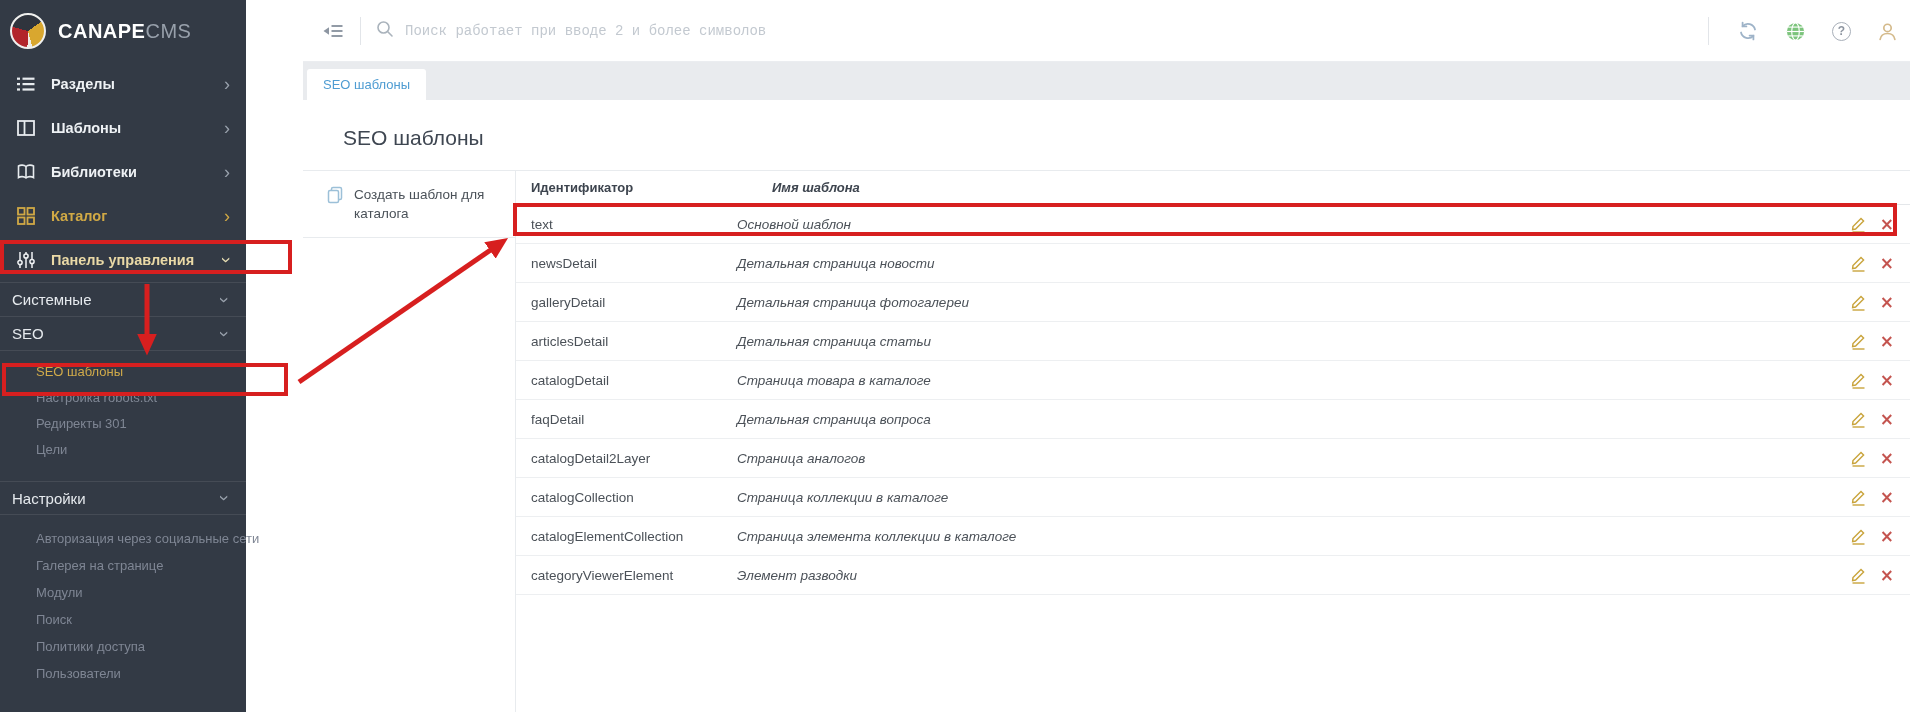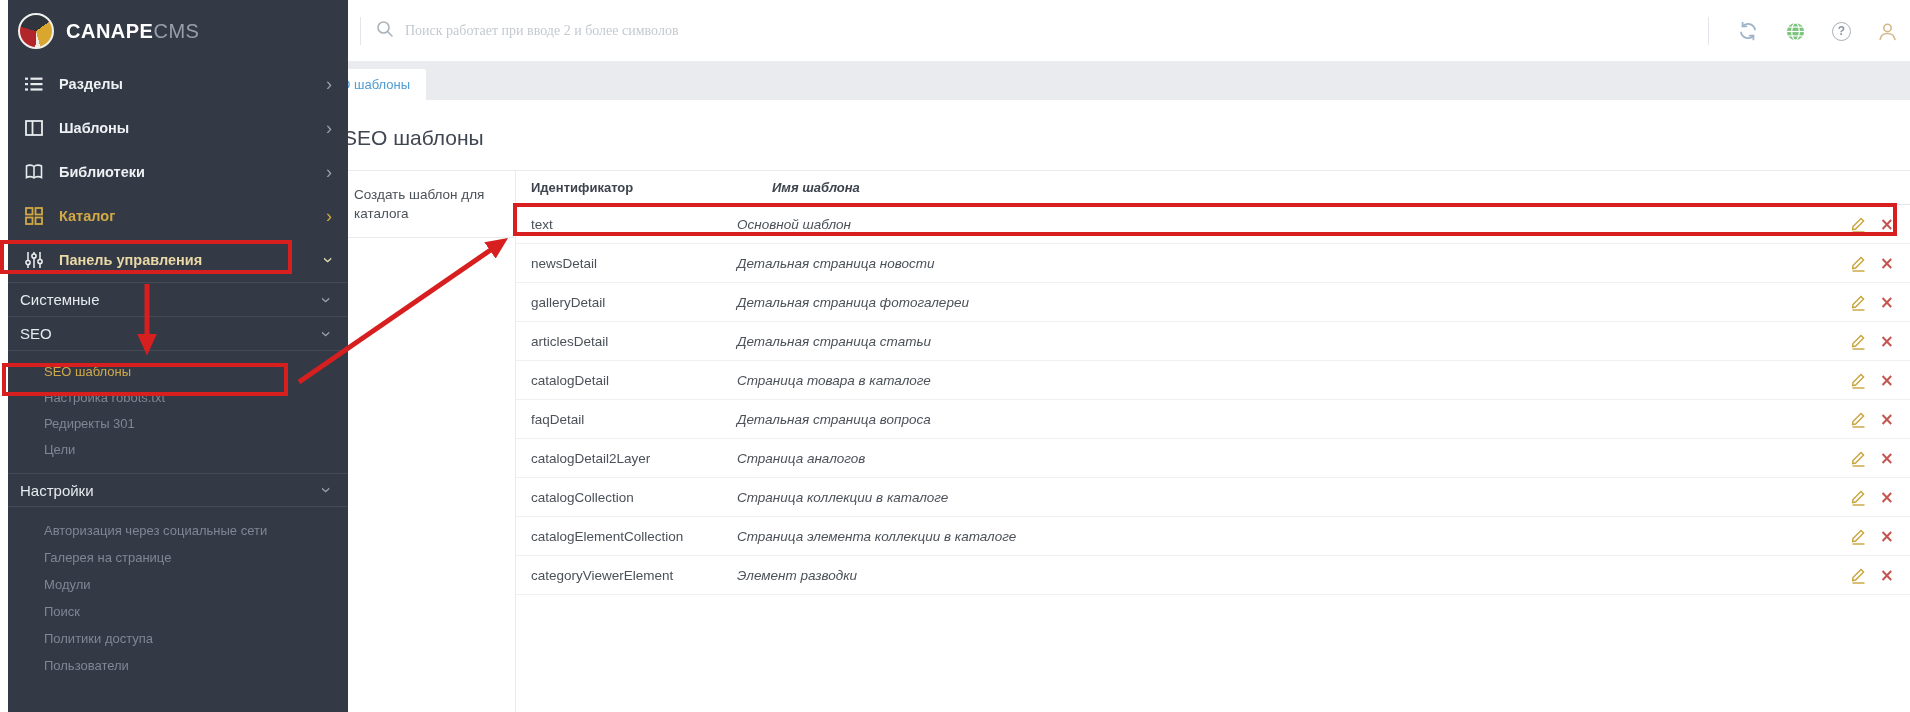--- a/index.html
+++ b/index.html
@@ -4,21 +4,21 @@
 <style>
   * { margin:0; padding:0; box-sizing:border-box; }
   html,body { width:1910px; height:712px; }
   body {
     position:relative; overflow:hidden; background:#ffffff;
     font-family:"Liberation Sans", sans-serif; color:#4b5158;
   }
 
   
   #sidebar {
-    position:absolute; left:8px; top:0; width:340px; height:712px;
+    position:absolute; left:0; top:0; width:246px; height:712px;
     background:#333a45; color:#f2f4f6; z-index:5;
   }
   .logo-row { height:62px; display:flex; align-items:center; padding-left:10px; gap:12px; }
   .logo-circle {
     width:36px; height:36px; border-radius:50%;
     border:2px solid #f0f0ee;
     background:conic-gradient(from -40deg, #2f343d 0 95deg, #d9a72f 95deg 205deg,
                #efede6 205deg 222deg, #b2252b 222deg 325deg, #2f343d 325deg 360deg);
   }
   .brand { font-size:20px; letter-spacing:.5px; }
@@ -38,42 +38,42 @@
   .nav-item.cream { color:#ead9a6; }
   .nav-item.cream .nicon { color:#f0f2f4; }
   .nav-item.cream .chev { color:#e6dcb2; }
 
   .section-header {
     height:34px; margin-top:0; display:flex; align-items:center;
     padding:0 16px 0 12px; font-size:15px; color:#e6eaee; font-weight:400;
     border-top:1px solid rgba(255,255,255,0.09); cursor:pointer;
   }
   .section-header.first { }
-  .section-header.underlined { border-bottom:1px solid rgba(255,255,255,0.09); margin-top:0; }
+  .section-header.underlined { border-bottom:1px solid rgba(255,255,255,0.09); margin-top:8px; }
   .section-header .chev { margin-left:auto; }
   .sub-list { padding:8px 0 10px 0; }
   .sub-list.settings { padding-top:10px; }
   .sub-item {
     height:26px; line-height:26px; padding-left:36px; font-size:13px;
     color:#7f8694; white-space:nowrap; cursor:pointer;
   }
   .sub-list.settings .sub-item { height:27px; line-height:27px; }
   .sub-item.active { color:#d0aa4a; }
 
   
   #topbar {
     position:absolute; left:303px; top:0; right:0; height:62px;
     background:#ffffff; border-bottom:1px solid #ebedf0; z-index:4;
   }
   .toggle-btn { position:absolute; left:19px; top:21px; cursor:pointer; }
   .tb-divider { position:absolute; left:57px; top:17px; width:1px; height:28px; background:#e2e5e9; }
   .search-wrap { position:absolute; left:72px; top:0; height:62px; display:flex; align-items:center; gap:10px; }
   .search-input {
     border:none; outline:none; width:520px; font-size:14px; color:#5a616a;
-    font-family:Liberation Serif, serif;
+    font-family:Liberation Mono, monospace;
   }
   .search-input::placeholder { color:#c3c9d0; }
   .tb-right { position:absolute; right:12px; top:0; height:62px; display:flex; align-items:center; gap:26px; }
   .tb-right .tb-divider2 { width:1px; height:28px; background:#e2e5e9; margin-right:2px; }
   .tb-icon { display:flex; align-items:center; justify-content:center; cursor:pointer; }
   .help-circle {
     width:19px; height:19px; border:1.5px solid #a8afb9; border-radius:50%;
     display:flex; align-items:center; justify-content:center;
     font-size:12px; font-weight:700; color:#8d95a0;
   }

